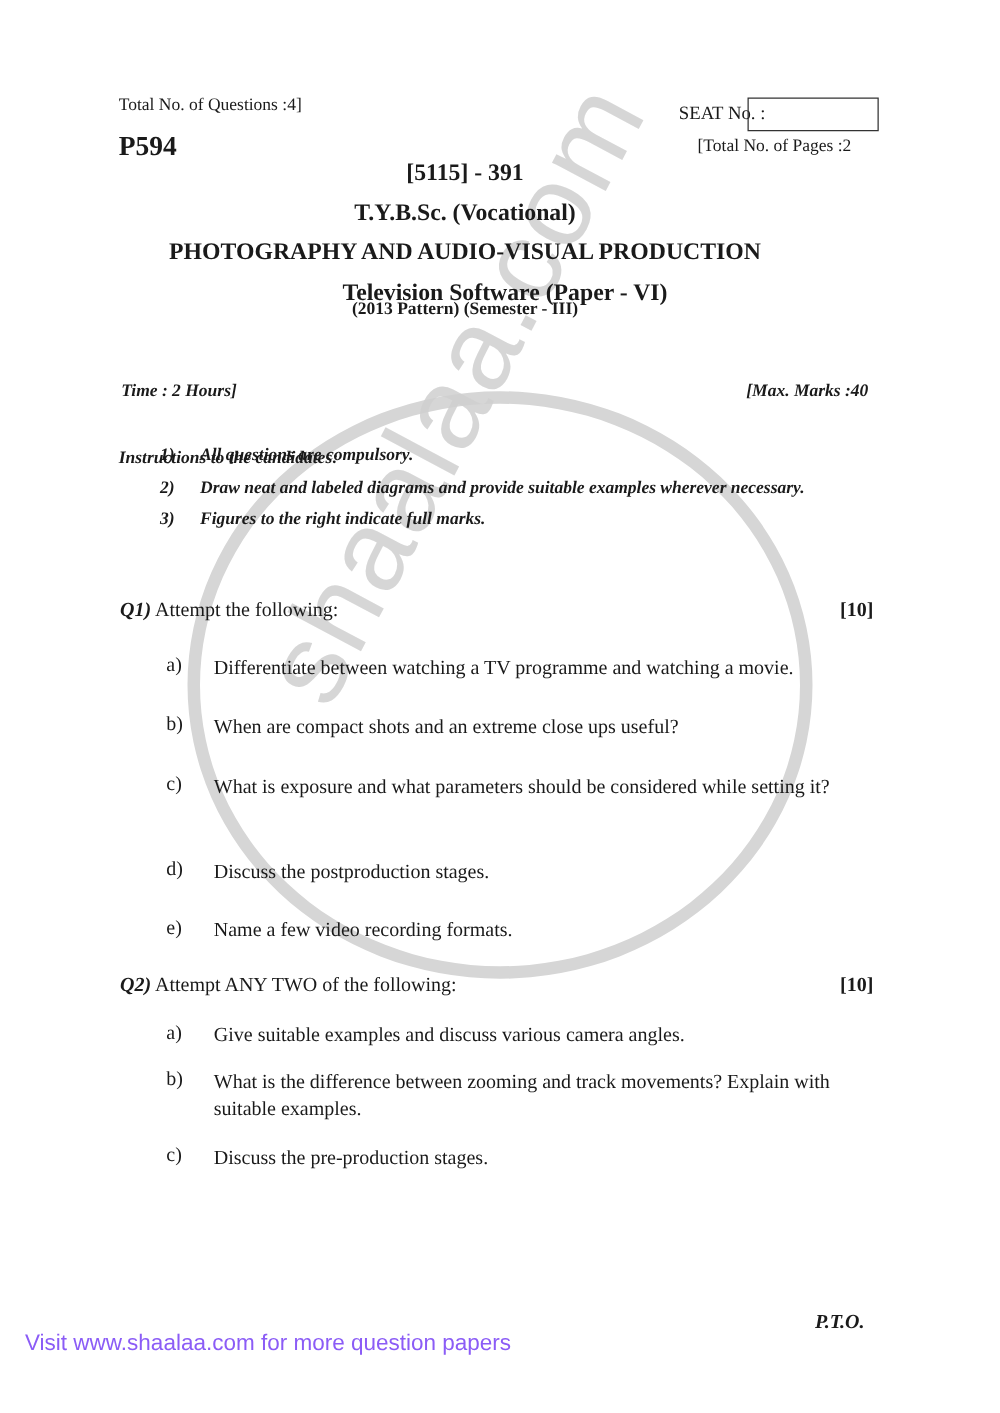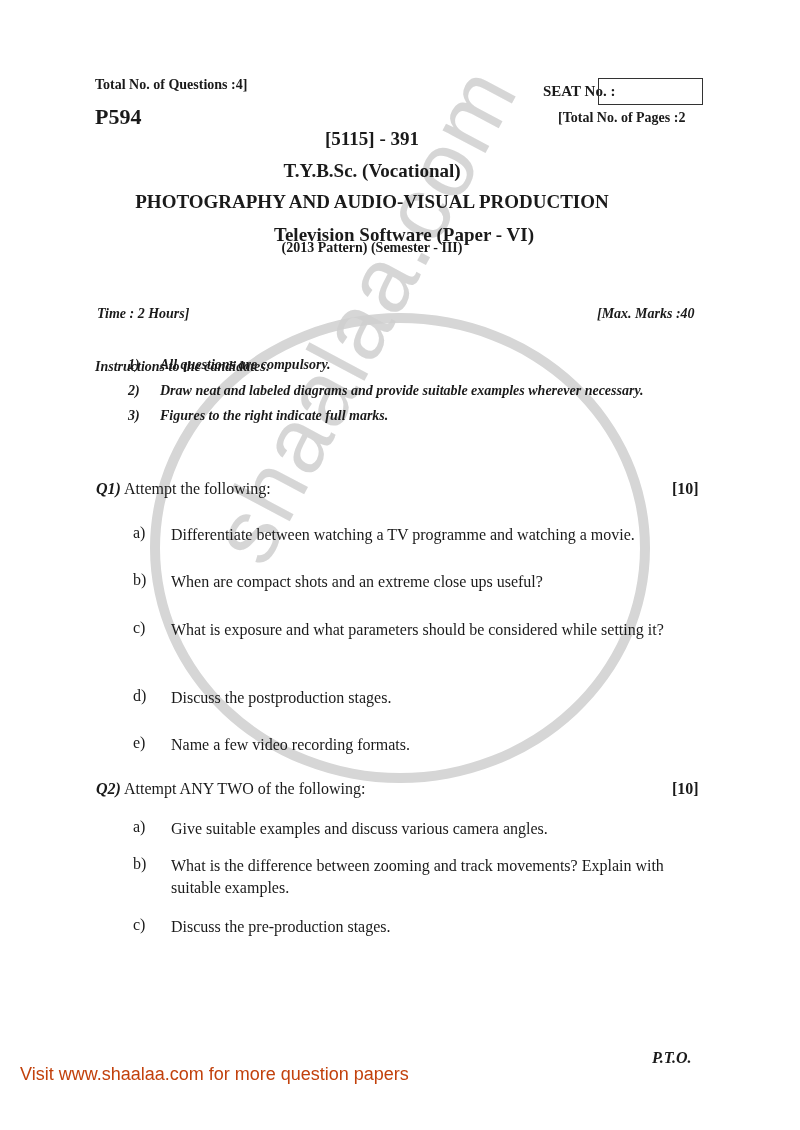--- a/index.html
+++ b/index.html
@@ -12,32 +12,32 @@
   .ital { font-style: italic; }
   .watermark {
     position: absolute; left: 150px; top: 313px; width: 500px; height: 470px;
     border: 10px solid #d6d6d6; border-radius: 50%; box-sizing: border-box;
   }
   .wm-text {
     position: absolute; left: 190px; top: 530px; font-family: "Liberation Sans", sans-serif;
     font-size: 92px; color: #d0d0d0; transform: rotate(-62deg); transform-origin: left top;
     white-space: nowrap; letter-spacing: 2px; opacity: 0.85;
   }
-  .top-small { font-size: 14px; font-weight: bold; }
+  .top-small { font-size: 14px; font-weight: normal; }
   .pcode { font-size: 22px; font-weight: bold; }
   .center-line { position: absolute; left: 0; width: 744px; text-align: center; font-weight: bold; }
   .seat-box { position: absolute; left: 598px; top: 78px; width: 105px; height: 27px; border: 1.5px solid #333; box-sizing: border-box; }
   .instr { font-size: 14px; font-weight: bold; font-style: italic; }
   .q-head { font-size: 16px; }
   .q-num { font-style: italic; font-weight: bold; }
   .marks { font-size: 16px; font-weight: bold; }
   .item { font-size: 16px; }
   .item-label { position: absolute; left: 133px; }
   .item-text { position: absolute; left: 171px; width: 535px; line-height: 22px; }
-  .footer { position: absolute; left: 20px; top: 1064px; font-family: "Liberation Sans", sans-serif; font-size: 18px; color: #c2410c; }
+  .footer { position: absolute; left: 20px; top: 1064px; font-family: "Liberation Sans", sans-serif; font-size: 18px; color: #8b5cf6; }
 </style>
 </head>
 <body>
 
 <div class="watermark"></div>
 <div class="wm-text">shaalaa.com</div>
 
 <div class="abs top-small" style="left:95px; top:77px;">Total No. of Questions :4]</div>
 <div class="abs pcode" style="left:95px; top:104px;">P594</div>
 <div class="abs top-small" style="left:514px; top:83px; font-size:15px;margin-left:29px;">SEAT No. :</div>

